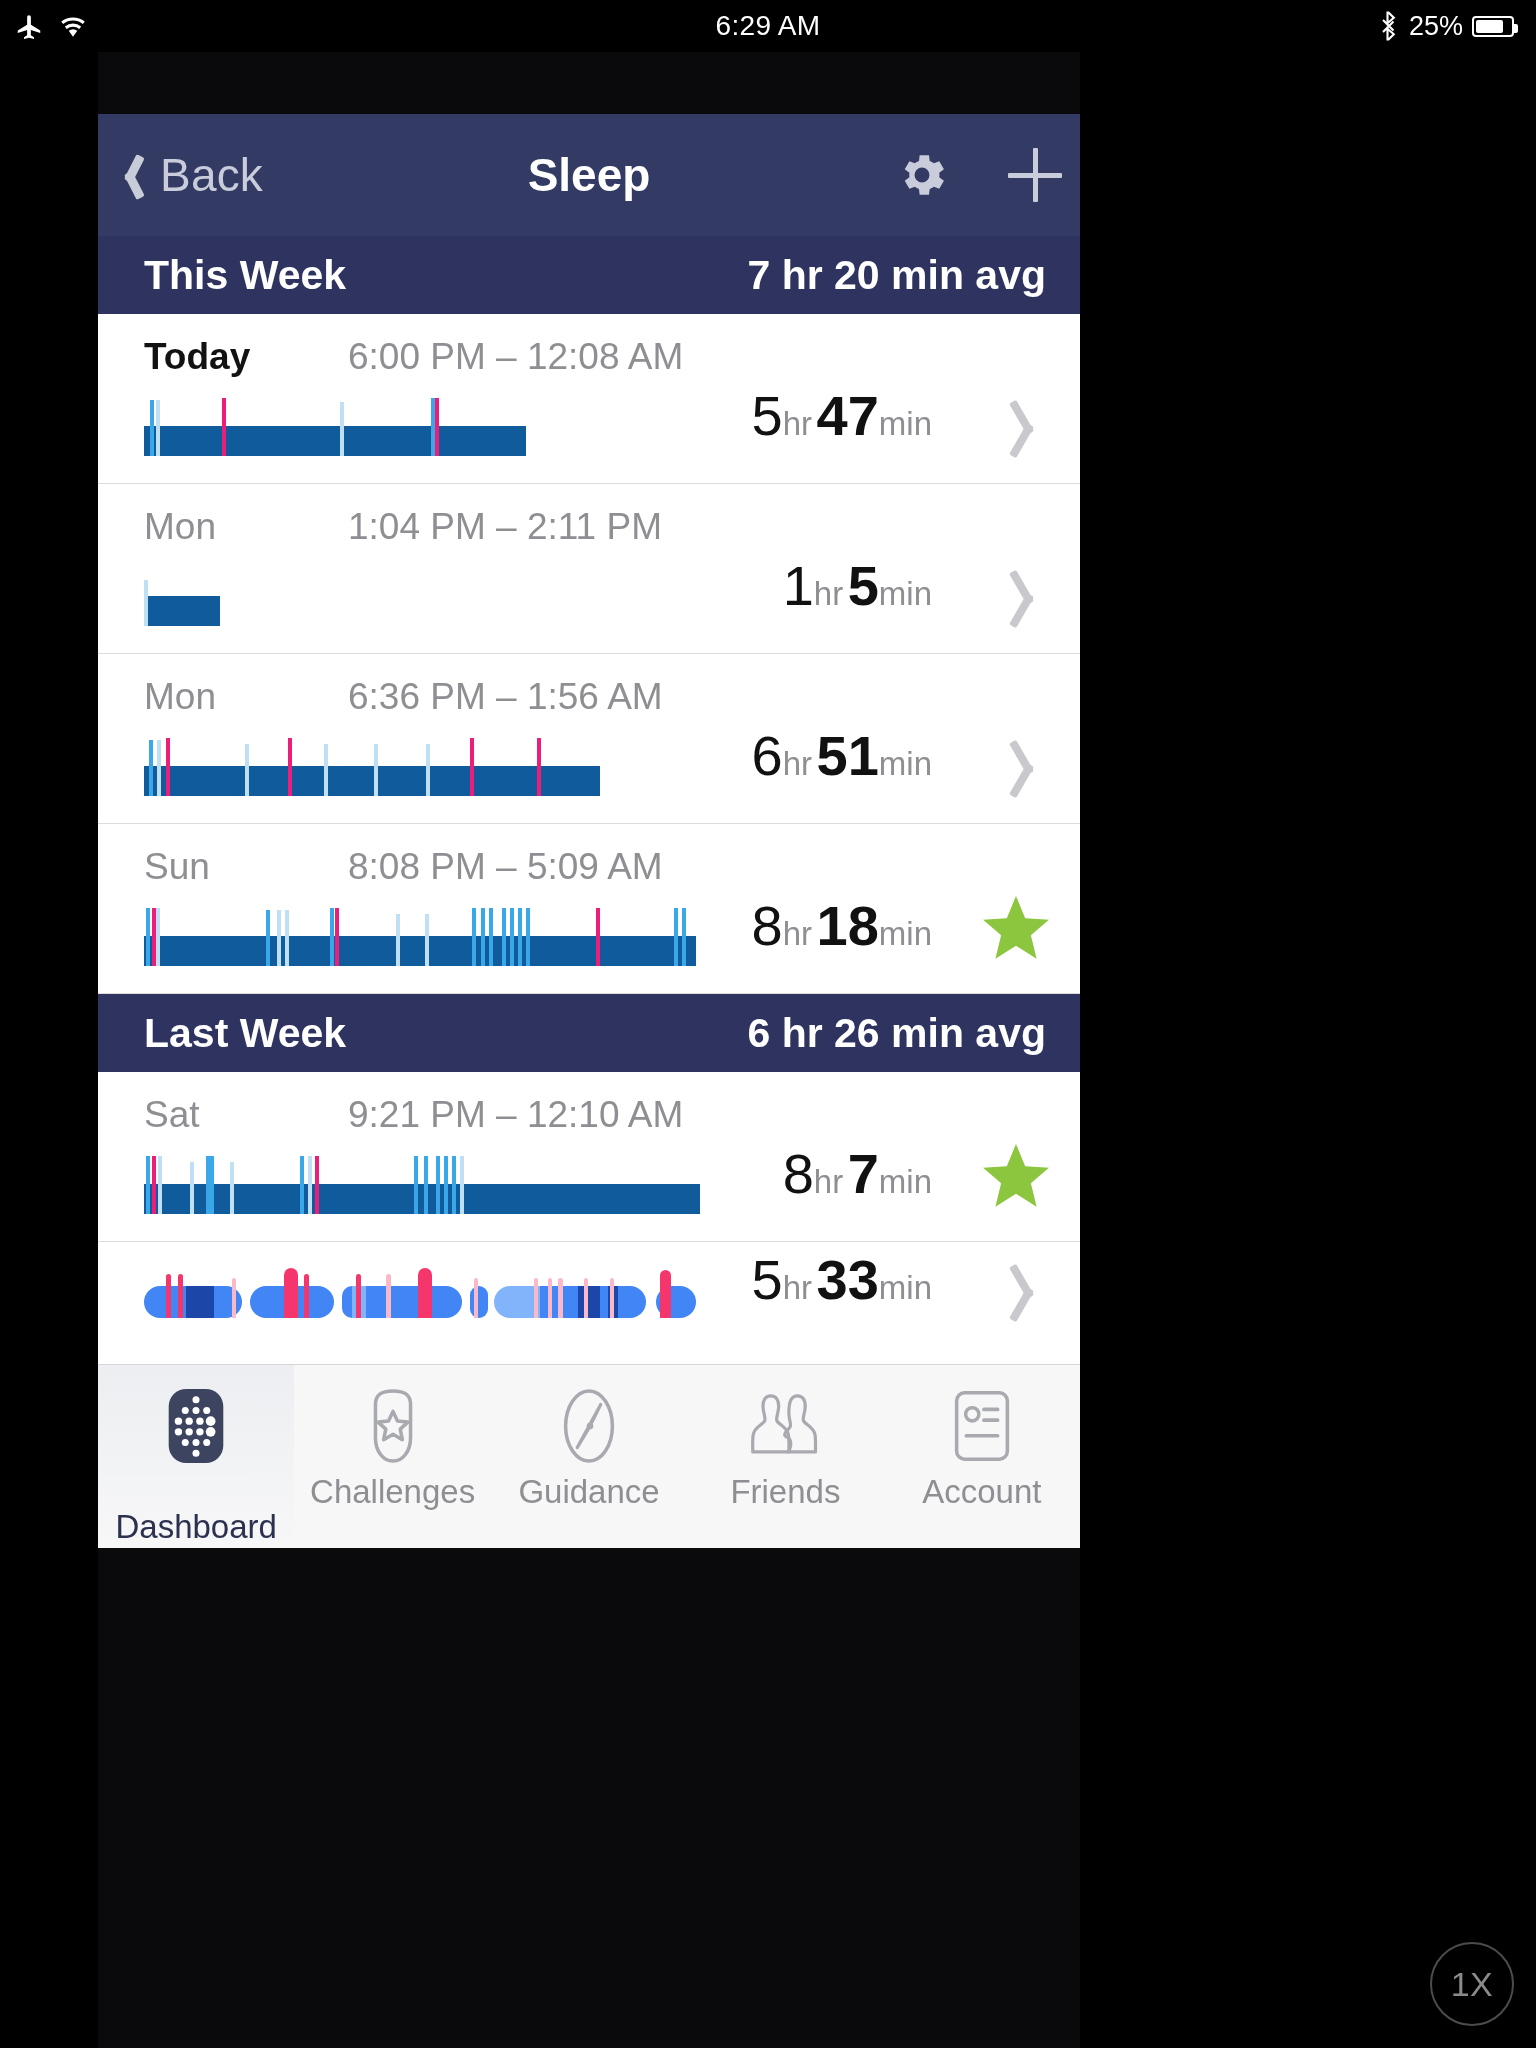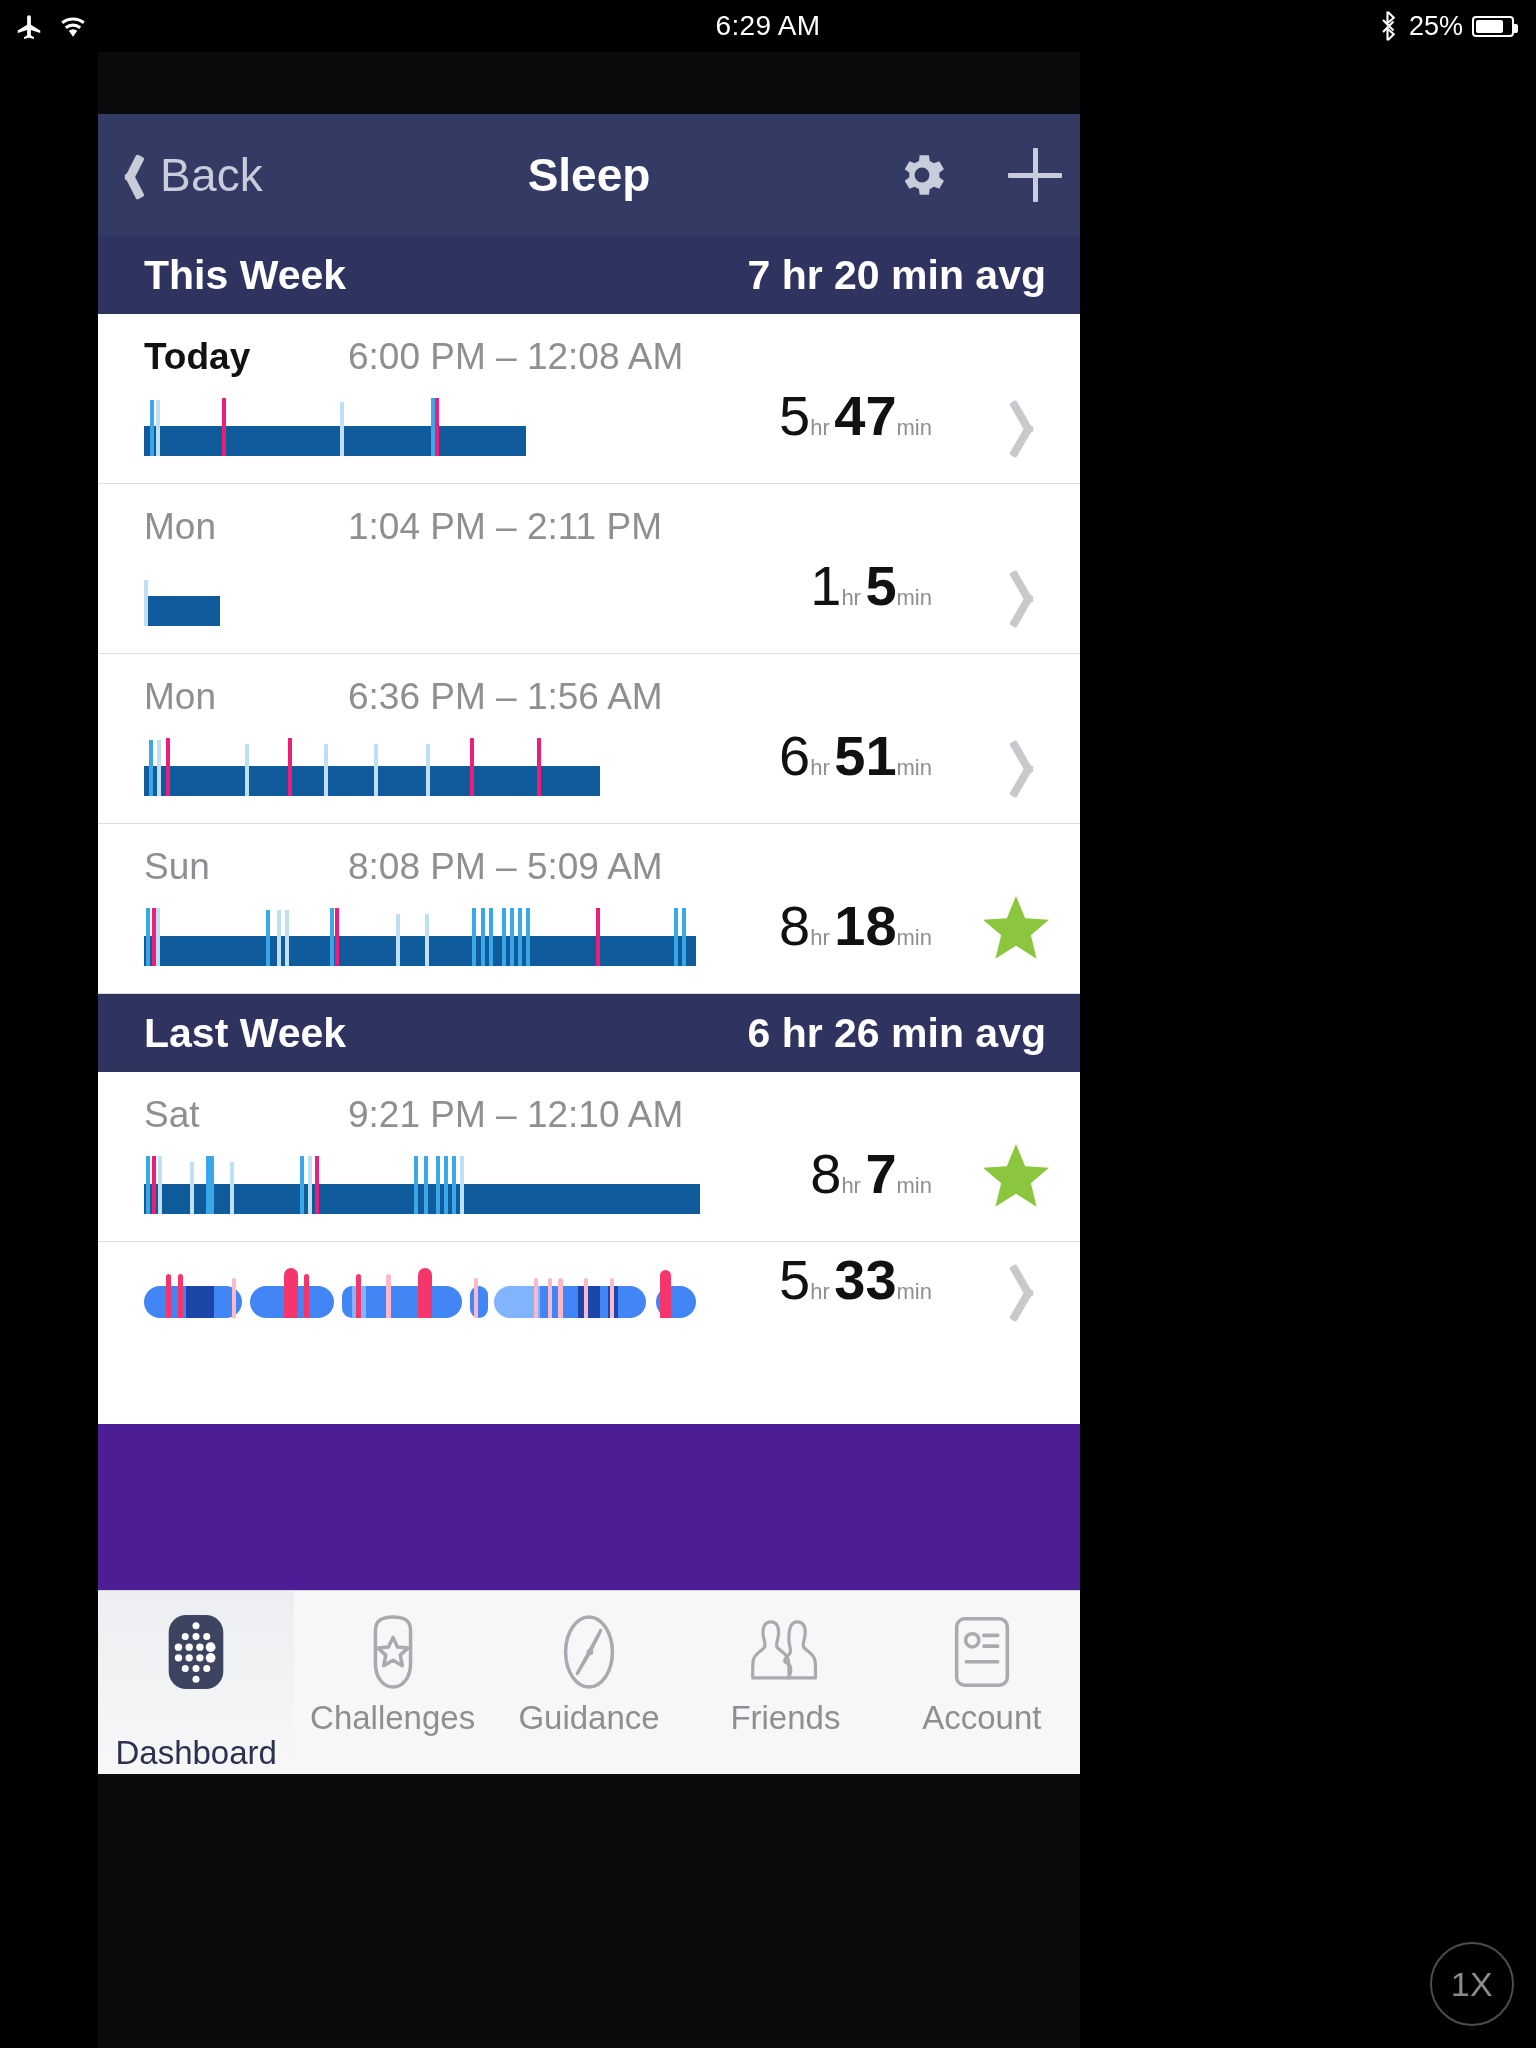--- a/index.html
+++ b/index.html
@@ -22,21 +22,21 @@
   .batt{ width:42px; height:21px; border:2px solid #fff; border-radius:4px; position:relative; }
   .batt:after{ content:""; position:absolute; right:-6px; top:6px; width:4px; height:9px;
                background:#fff; border-radius:0 2px 2px 0;}
   .batt i{ position:absolute; left:2px; top:2px; bottom:2px; width:72%; background:#fff; border-radius:2px; display:block;}
 
   
   .device{
     position:absolute; left:98px; top:52px; width:982px; height:1996px;
     background:#0a0a0c; overflow:hidden;
   }
-  .screen{ position:absolute; left:0; top:62px; width:982px; height:1660px; background:#4c1d95; }
+  .screen{ position:absolute; left:0; top:62px; width:982px; height:1434px; background:#4c1d95; }
 
   
   .navbar{
     position:relative; height:122px; background:#333a63; color:#fff;
     display:flex; align-items:center;
   }
   .back{ display:flex; align-items:center; gap:14px; margin-left:22px; cursor:pointer; }
   .back .chev{ width:26px; height:48px; position:relative; }
   .back .chev:before, .back .chev:after{
     content:""; position:absolute; left:4px; width:9px; height:28px; background:#c8cbd8; border-radius:2px;
@@ -96,21 +96,21 @@
   .stages .seg.r-r{ border-top-right-radius:16px; border-bottom-right-radius:16px; }
   .stages .wake{ position:absolute; bottom:0; background:#f5366c; border-radius:7px 7px 0 0;}
   .stages .wake.thin{ background:#fbb8c9; border-radius:3px 3px 0 0;}
 
   .dur{
     position:absolute; right:148px; bottom:16px;
     color:#111; white-space:nowrap;
   }
   .dur .num{ font-size:56px; font-weight:bold; }
   .dur .num.first{ font-weight:normal; }
-  .dur .unit{ font-size:22px; color:#8e8e93; }
+  .dur .unit{ font-size:33px; color:#8e8e93; }
 
   .chev-right{
     position:absolute; right:40px; top:50%; margin-top:-32px;
     width:26px; height:64px;
   }
   .chev-right:before,.chev-right:after{
     content:""; position:absolute; right:6px; width:8px; height:36px; background:#c9c9cd; border-radius:2px;
   }
   .chev-right:before{ top:0; transform:rotate(-30deg); transform-origin:bottom right;}
   .chev-right:after{ top:32px; transform:rotate(30deg); transform-origin:top right;}

